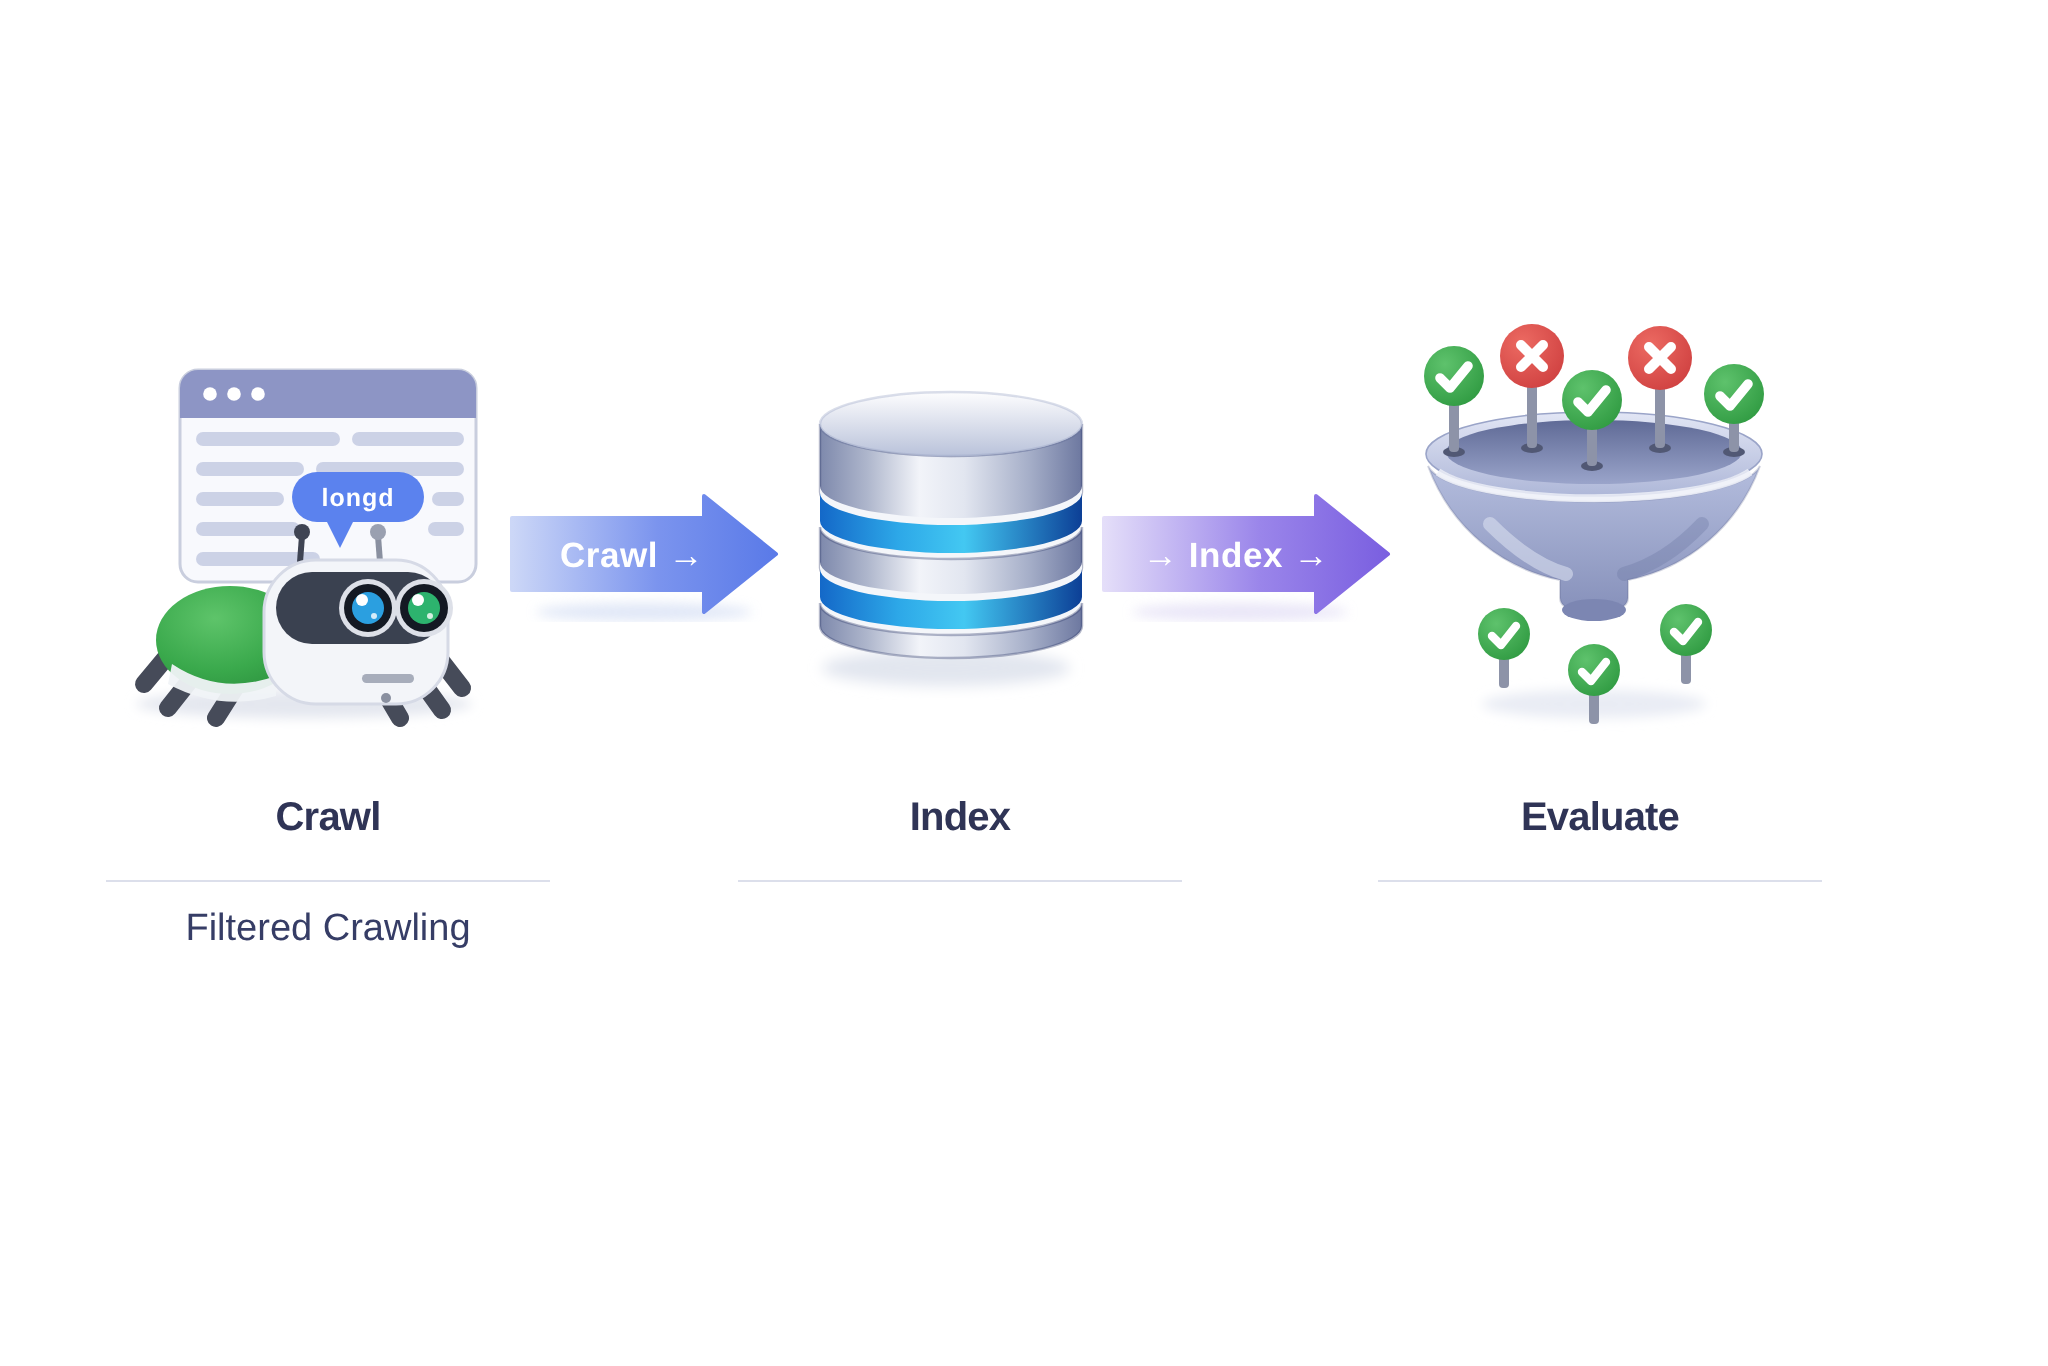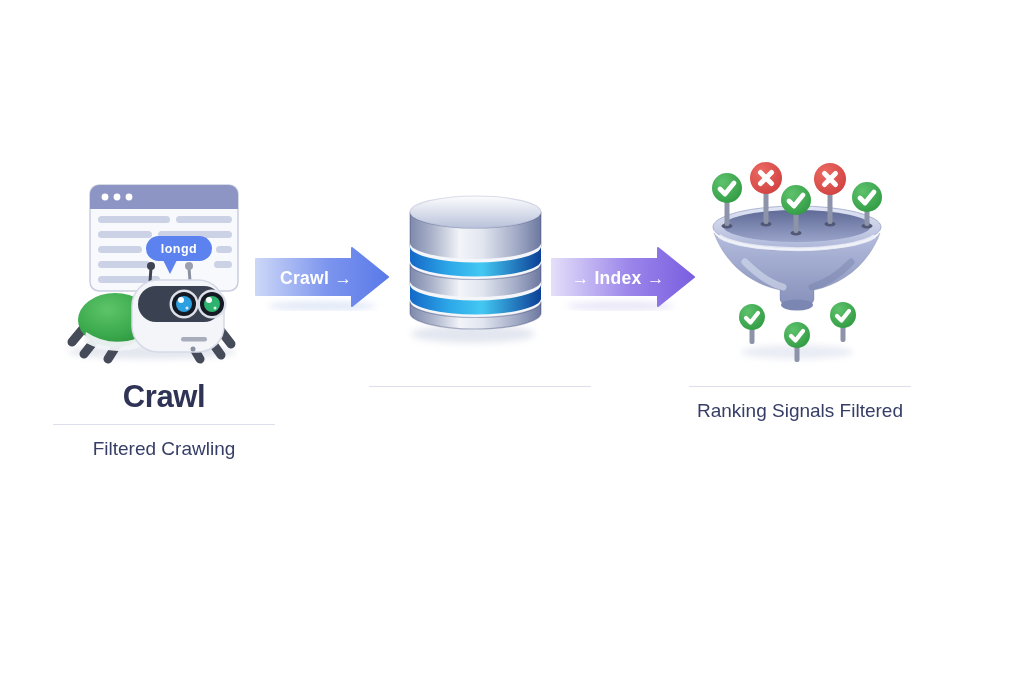--- a/index.html
+++ b/index.html
@@ -6,21 +6,21 @@
   .canvas{
     position:relative;width:1024px;height:683px;background:var(--background,#ffffff);
     font-family:"Liberation Sans",sans-serif;overflow:hidden;border-radius:31px;
   }
   .illu{position:absolute;}
   svg text{font-family:"Liberation Sans","DejaVu Sans",sans-serif;}
   .arrow-label{font-size:17.5px;font-weight:600;fill:#ffffff;letter-spacing:.3px;}
   .bubble-label{font-size:12.5px;font-weight:700;fill:#ffffff;letter-spacing:.5px;}
   .step-label{position:absolute;top:378px;width:260px;text-align:center;}
   .step-title{
-    margin:0;font-size:31px;line-height:38px;font-weight:700;
+    margin:12px;font-size:20px;line-height:38px;font-weight:700;
     color:var(--title,#2f3456);letter-spacing:-0.4px;
   }
   .step-divider{width:222px;height:1px;background:#dcdfeb;margin:8px auto 0;}
   .step-subtitle{margin:12px 0 0;font-size:19px;line-height:24px;color:var(--subtitle,#363d66);}
 </style>
 </head>
 <body>
 
 <div class="canvas">
 
@@ -268,21 +268,22 @@
     </g>
   </svg>
 
   <section class="step-label" style="left:34px;">
     <h2 class="step-title">Crawl</h2>
     <div class="step-divider"></div>
     <p class="step-subtitle">Filtered Crawling</p>
   </section>
 
   <section class="step-label" style="left:350px;">
+    <h2 class="step-title">Index</h2>
     <div class="step-divider"></div>
   </section>
 
   <section class="step-label" style="left:670px;">
+    <h2 class="step-title">Evaluate</h2>
     <div class="step-divider"></div>
-    <p class="step-subtitle">Ranking Signals Filtered</p>
   </section>
 
 </div>
 
 </body></html>

